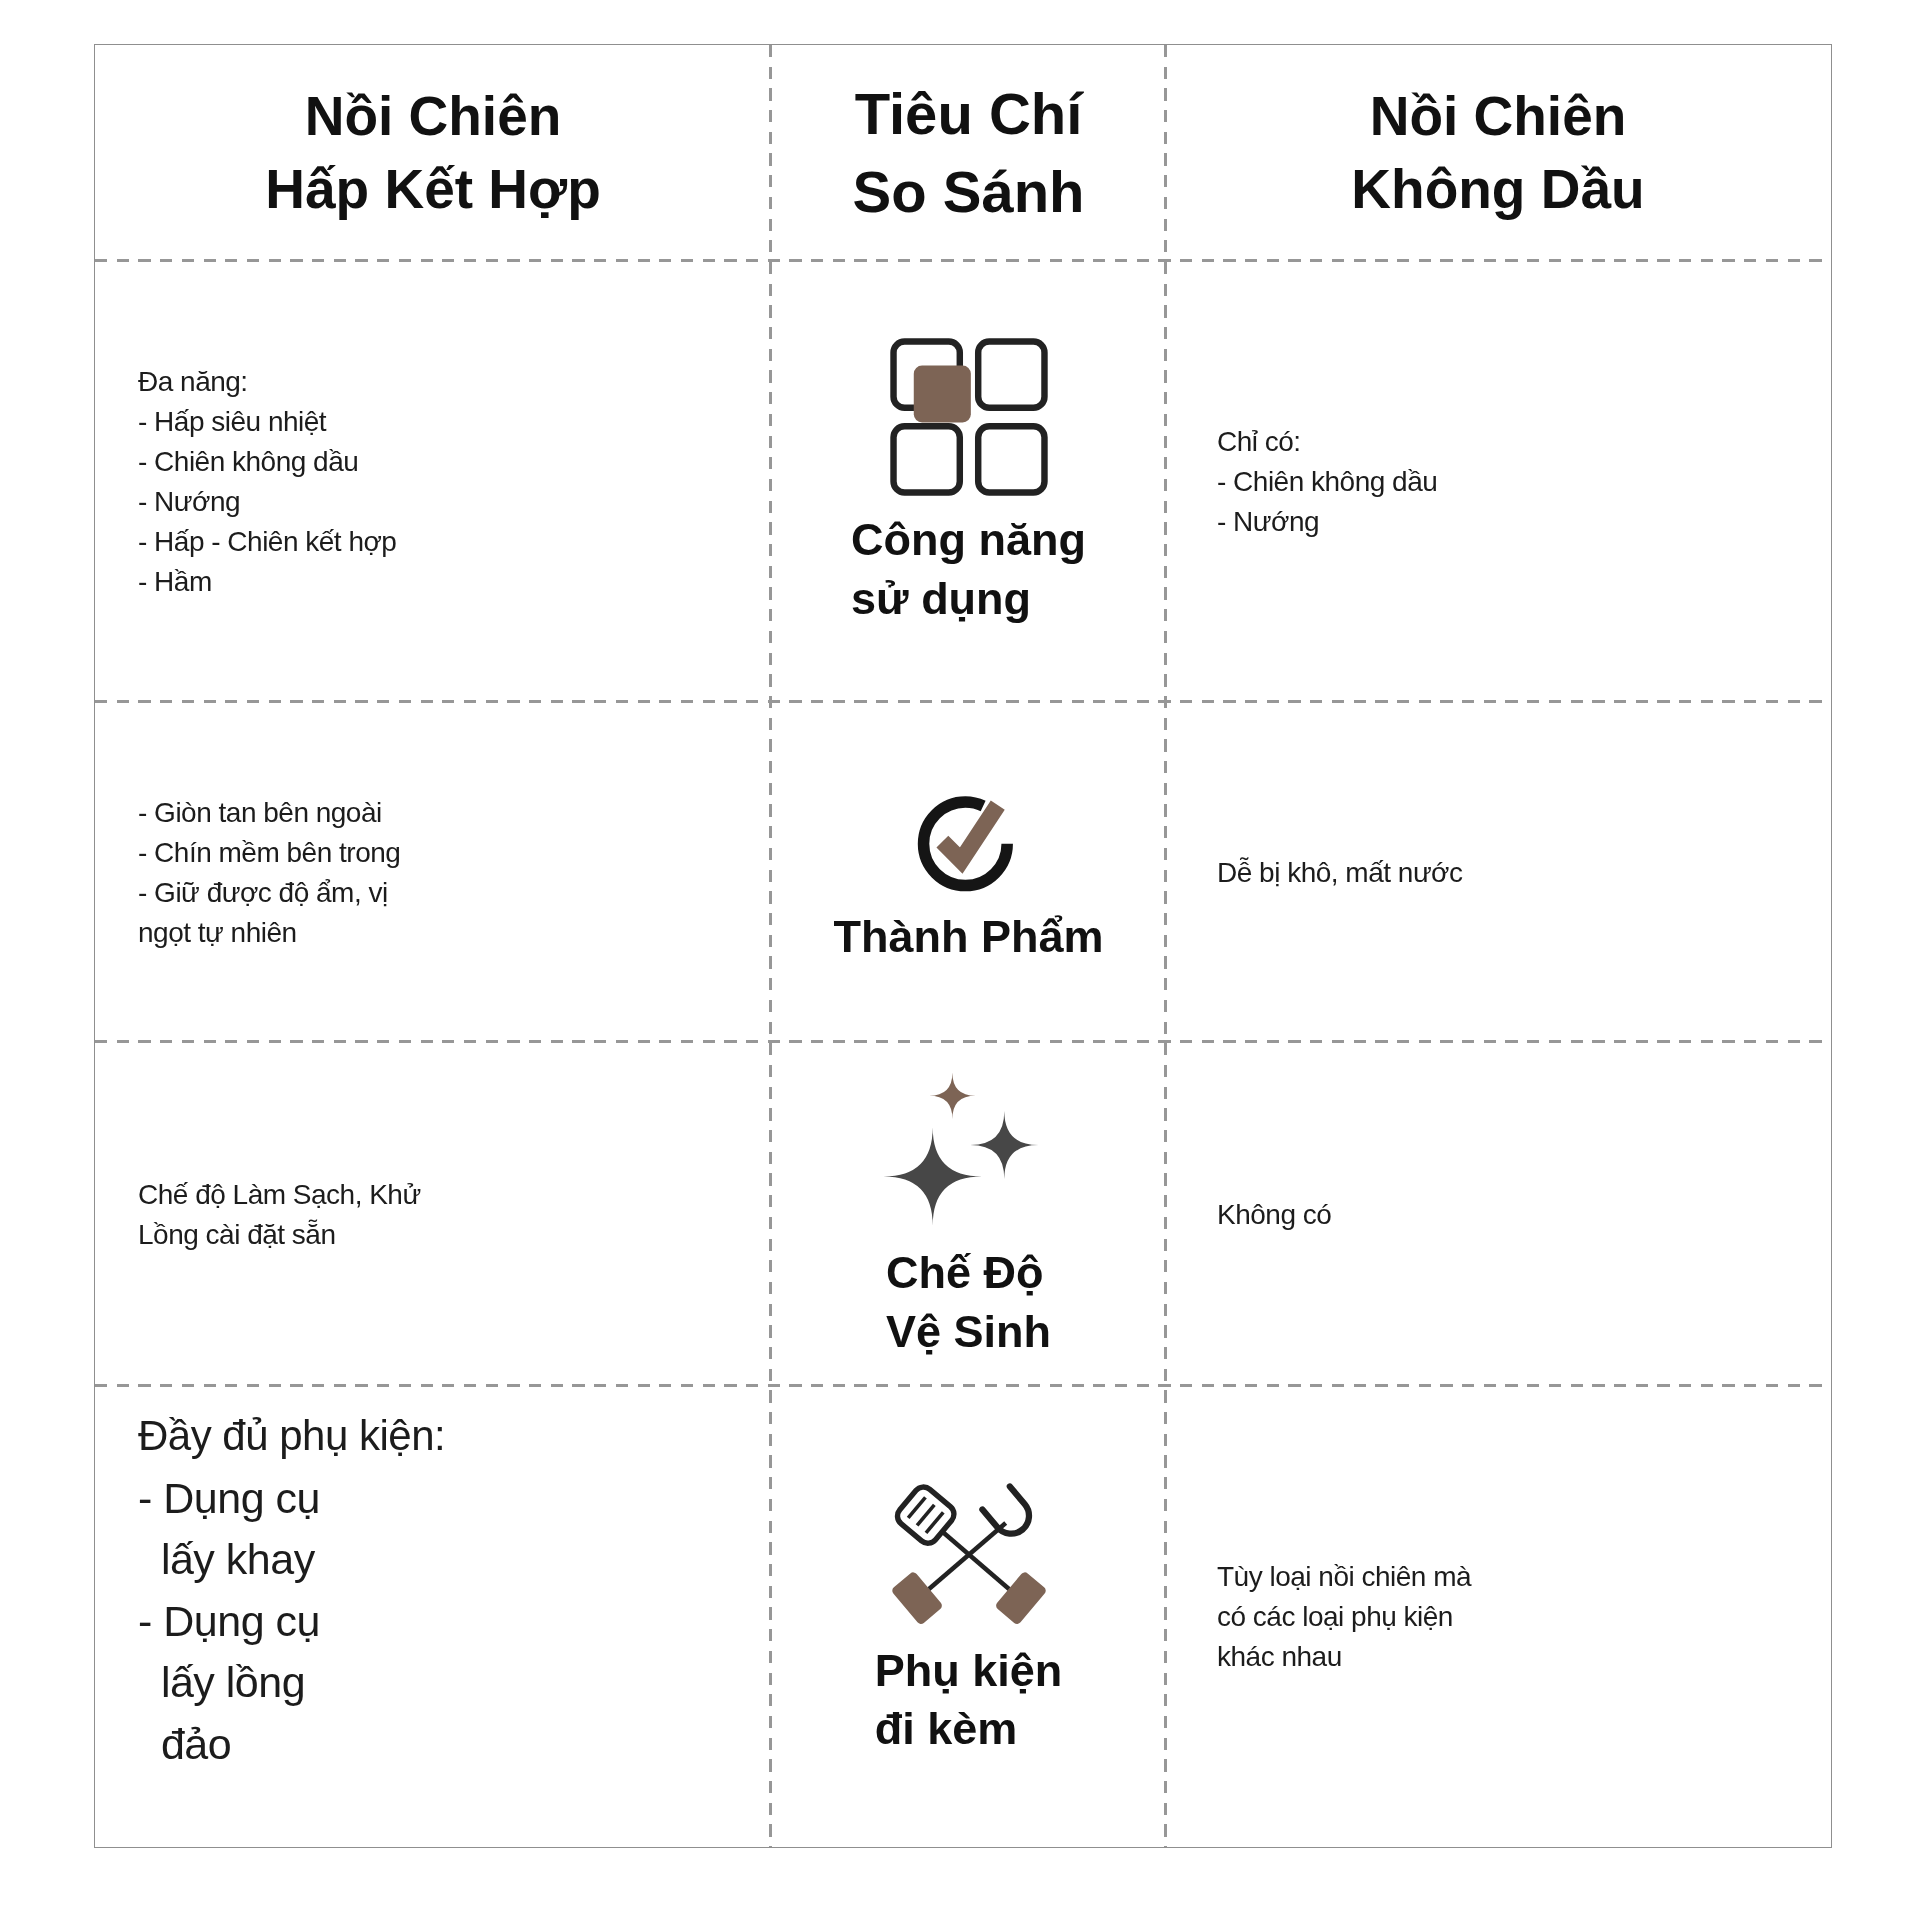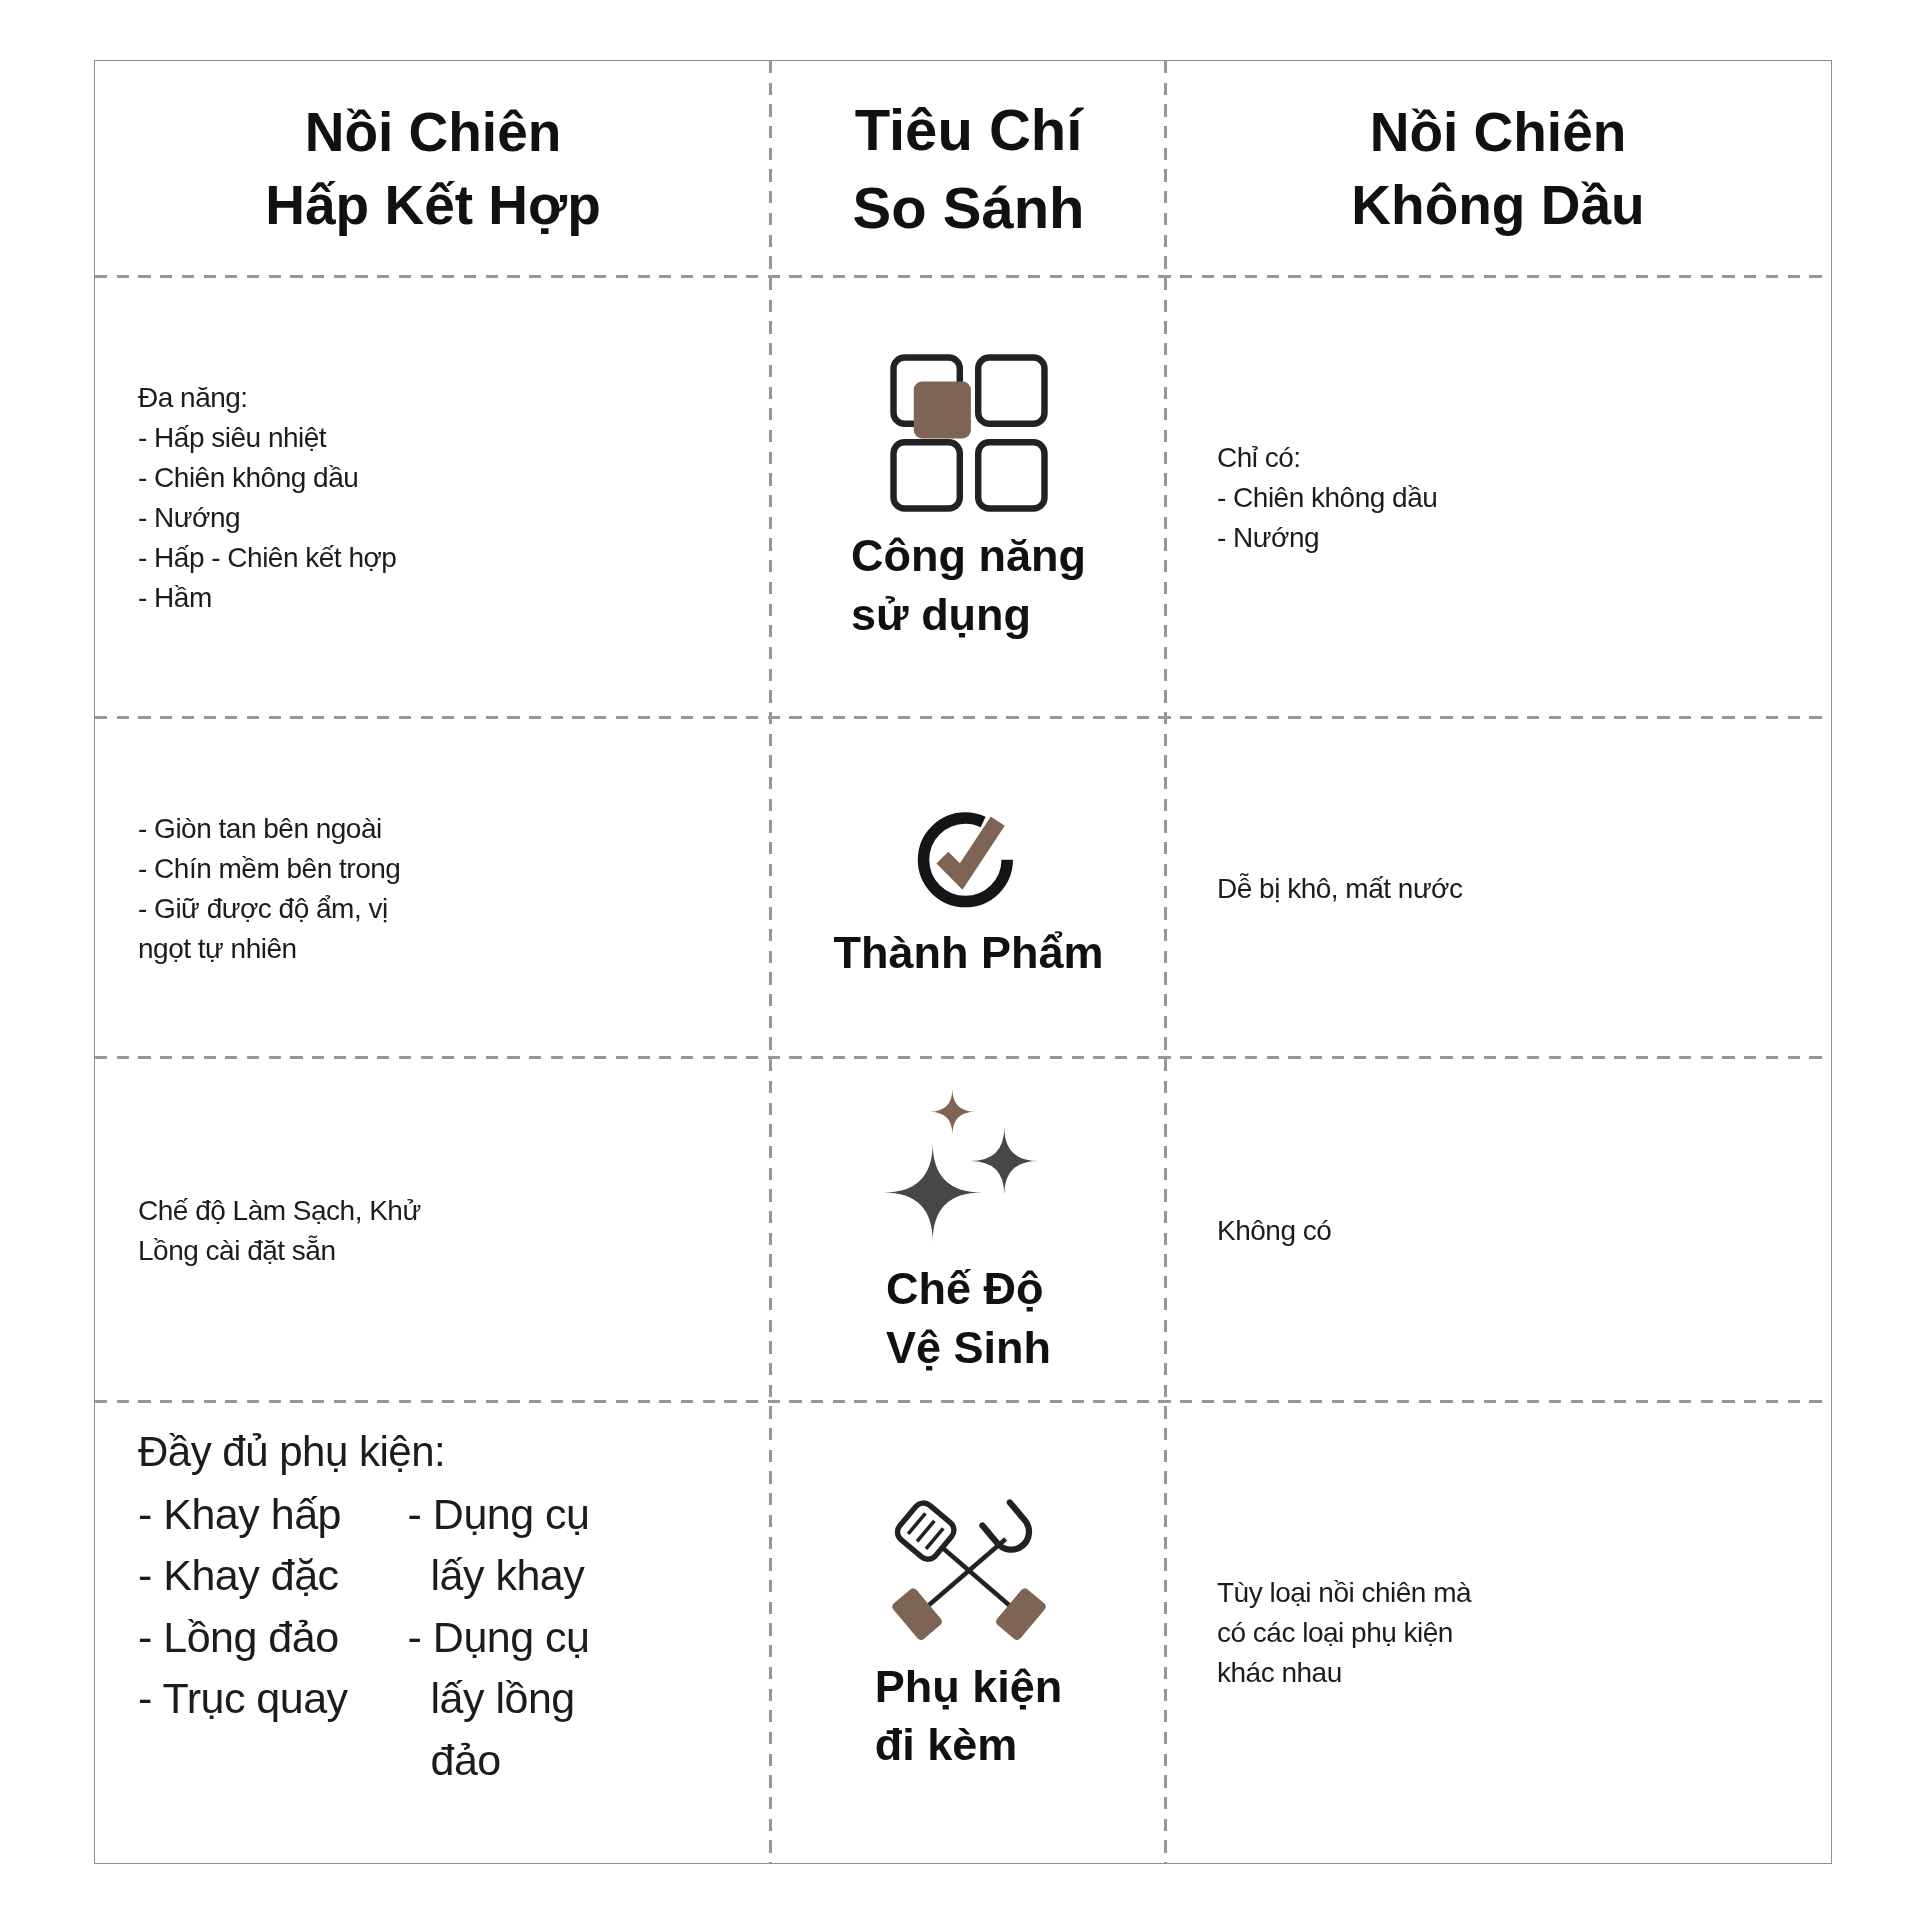--- a/index.html
+++ b/index.html
@@ -1,18 +1,18 @@
 <!DOCTYPE html>
 <html style="font-size:15px"><head>
 <meta charset="utf-8">
 <style>
   html,body{margin:0;padding:0;background:#ffffff;}
   .canvas{position:relative;width:1928px;height:1928px;background:#ffffff;overflow:hidden;
           font-family:"Liberation Sans",sans-serif;color:#1c1c1c;}
-  .table{position:absolute;left:94px;top:60px;width:1738px;height:1804px;
+  .table{position:absolute;left:94px;top:44px;width:1738px;height:1804px;
          border:1.9px solid #8f8f8f;box-sizing:border-box;
          display:grid;
          grid-template-columns:676px 395px 664px;
          grid-template-rows:216px 442px 340px 344px auto;}
   .cell{display:flex;flex-direction:column;justify-content:center;box-sizing:border-box;overflow:hidden;}
   .cell.left{align-items:flex-start;padding:19px 24.5px 19px 43px;}
   .cell.right{align-items:flex-start;padding:19px 24.5px 19px 51px;}
   .cell.mid{align-items:center;text-align:left;padding:13px 9.4px;}
   .cell.head{align-items:center;justify-content:center;text-align:center;}
   .h-side{font-size:55px;font-weight:bold;line-height:1.32;white-space:pre-line;color:#111;}
@@ -111,24 +111,20 @@
       <div class="crit-label">Chế Độ
 Vệ Sinh</div>
     </div>
     <div class="cell right">
       <div class="body-text">Không có</div>
     </div>
 
     <div class="cell left row4-left">
       <div class="acc-title">Đầy đủ phụ kiện:</div>
       <div class="acc-cols">
-        <div class="body-pre">- Khay hấp
-- Khay đặc
-- Lồng đảo
-- Trục quay</div>
         <div class="body-pre">- Dụng cụ
   lấy khay
 - Dụng cụ
   lấy lồng
   đảo</div>
       </div>
     </div>
     <div class="cell mid">
       <div class="icon-wrap">
         <svg width="188" height="153" viewBox="0 0 210 170">

